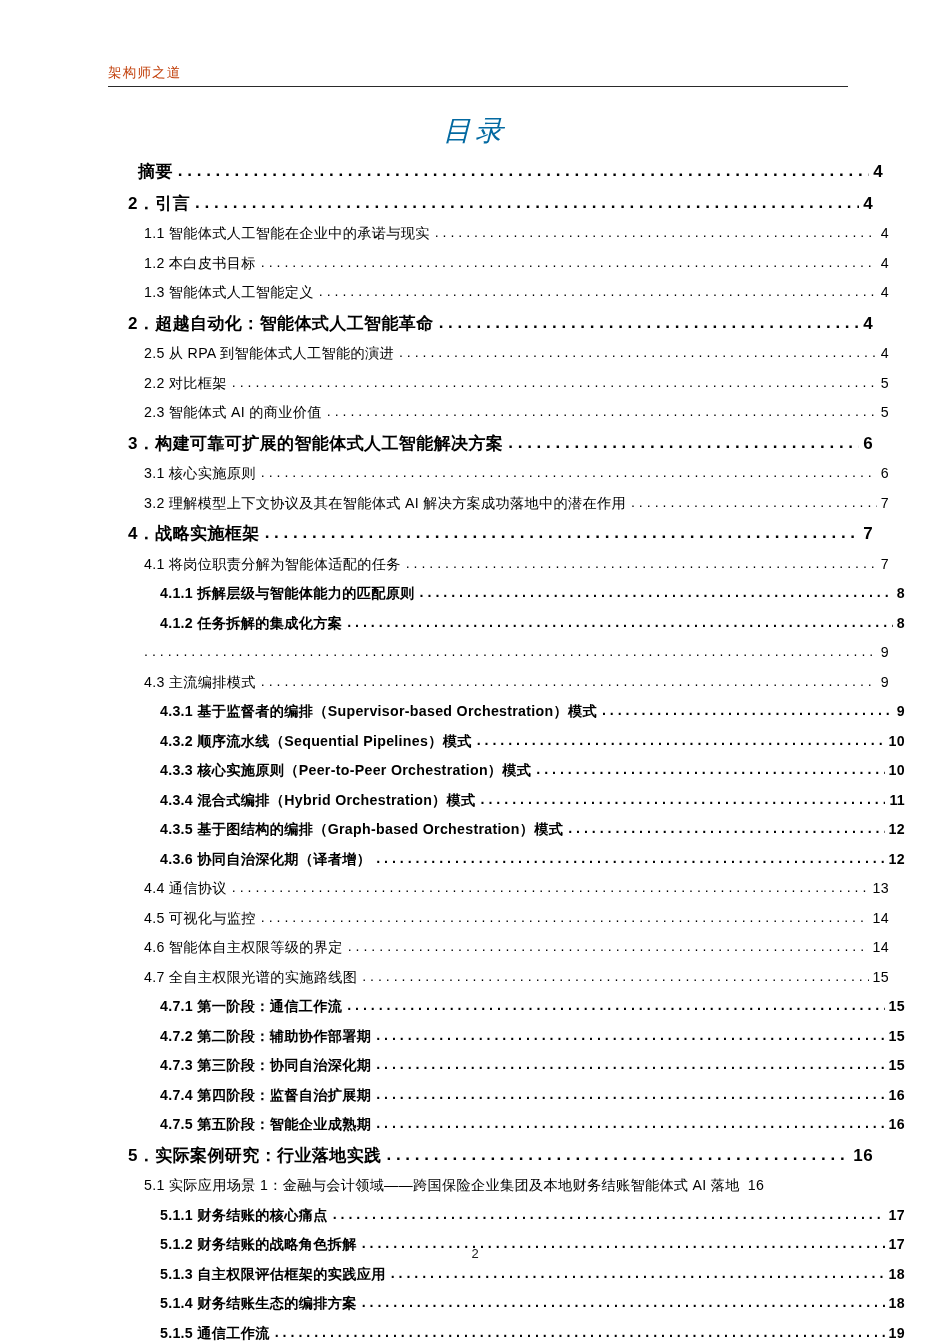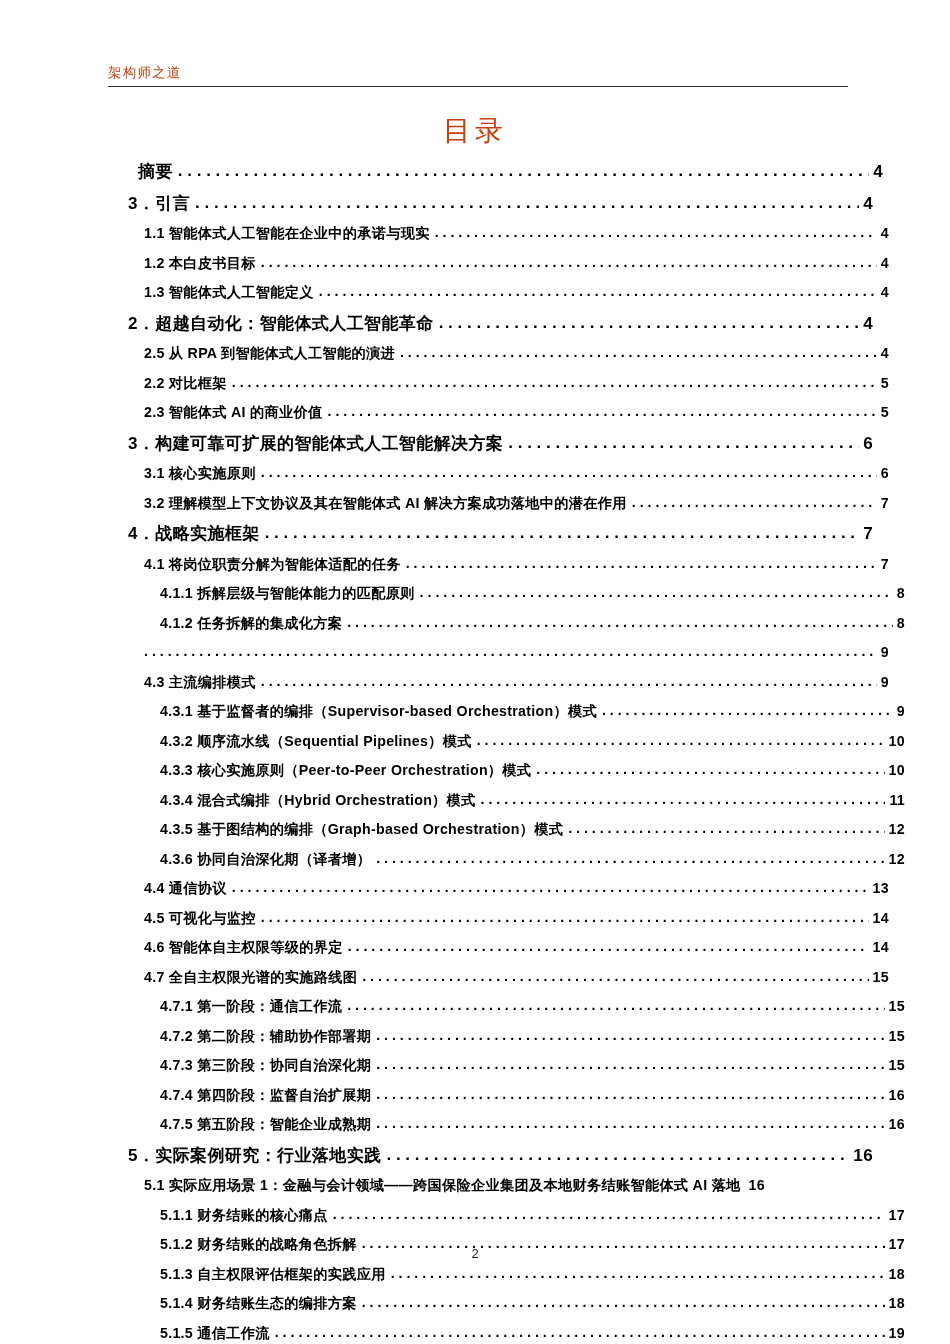--- a/index.html
+++ b/index.html
@@ -43,22 +43,23 @@
 
   
   .toc-title {
     position: absolute;
     left: 0;
     top: 112px;
     width: 950px;
     text-align: center;
     font-size: 28px;
     letter-spacing: 4px;
-    color: #c2410c;
+    color: #0369a1;
     font-weight: 400;
+    font-style: italic;
   }
 
   
   .toc {
     position: absolute;
     left: 108px;
     top: 156px;
     width: 745px;
   }
 
@@ -98,21 +99,21 @@
     line-height: 31.5px;
     letter-spacing: 0.4px;
     padding-left: 20px;
   }
   .lvl1 .toc-leader::after { font-size: 17px; }
   .lvl1.abstract { padding-left: 30px; }
 
   
   .lvl2 {
     font-size: 14.2px;
-    font-weight: bold;
+    font-weight: normal;
     line-height: 29.5px;
     letter-spacing: 0.3px;
     padding-left: 36px;
   }
   .lvl2 .toc-leader::after { font-size: 14.2px; }
 
   
   .lvl3 {
     font-size: 14.2px;
     font-weight: bold;
@@ -146,21 +147,21 @@
 
   <div class="toc-title">目录</div>
 
   <div class="toc">
       <div class="toc-entry lvl1 abstract">
         <span class="toc-label">摘要</span>
         <span class="toc-leader"></span>
         <span class="toc-page">4</span>
       </div>
       <div class="toc-entry lvl1">
-        <span class="toc-label">3．引言</span>
+        <span class="toc-label">2．引言</span>
         <span class="toc-leader"></span>
         <span class="toc-page">4</span>
       </div>
       <div class="toc-entry lvl2">
         <span class="toc-label">1.1 智能体式人工智能在企业中的承诺与现实</span>
         <span class="toc-leader"></span>
         <span class="toc-page">4</span>
       </div>
       <div class="toc-entry lvl2">
         <span class="toc-label">1.2 本白皮书目标</span>

